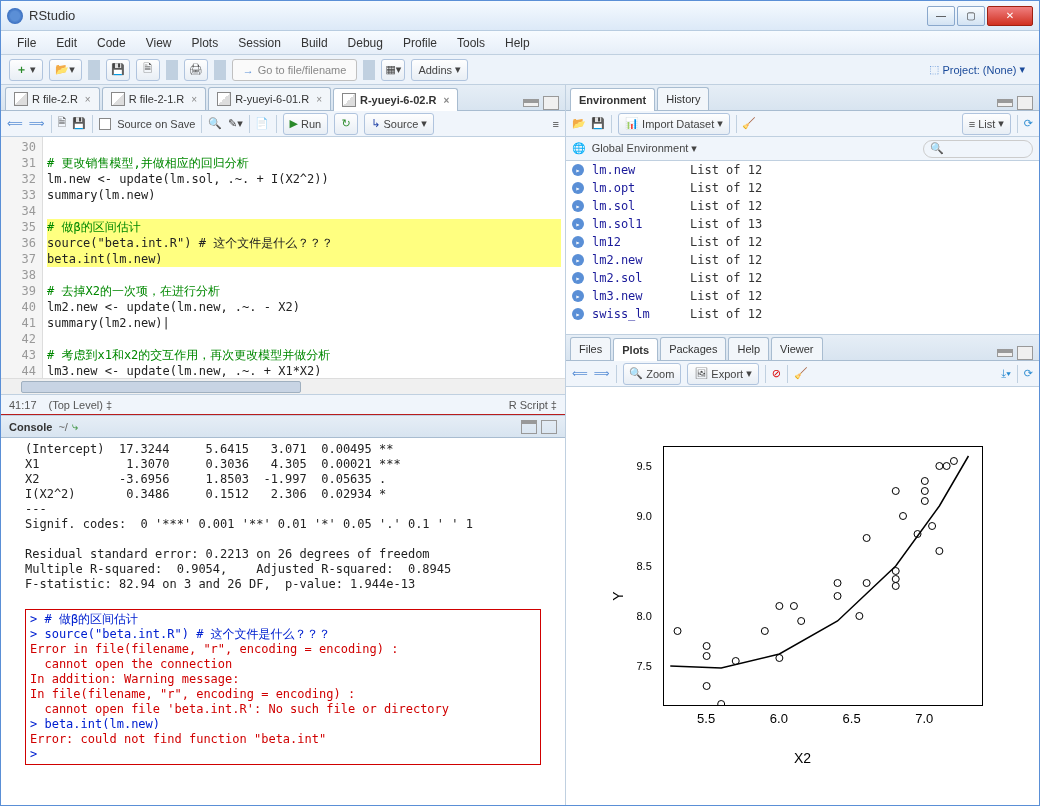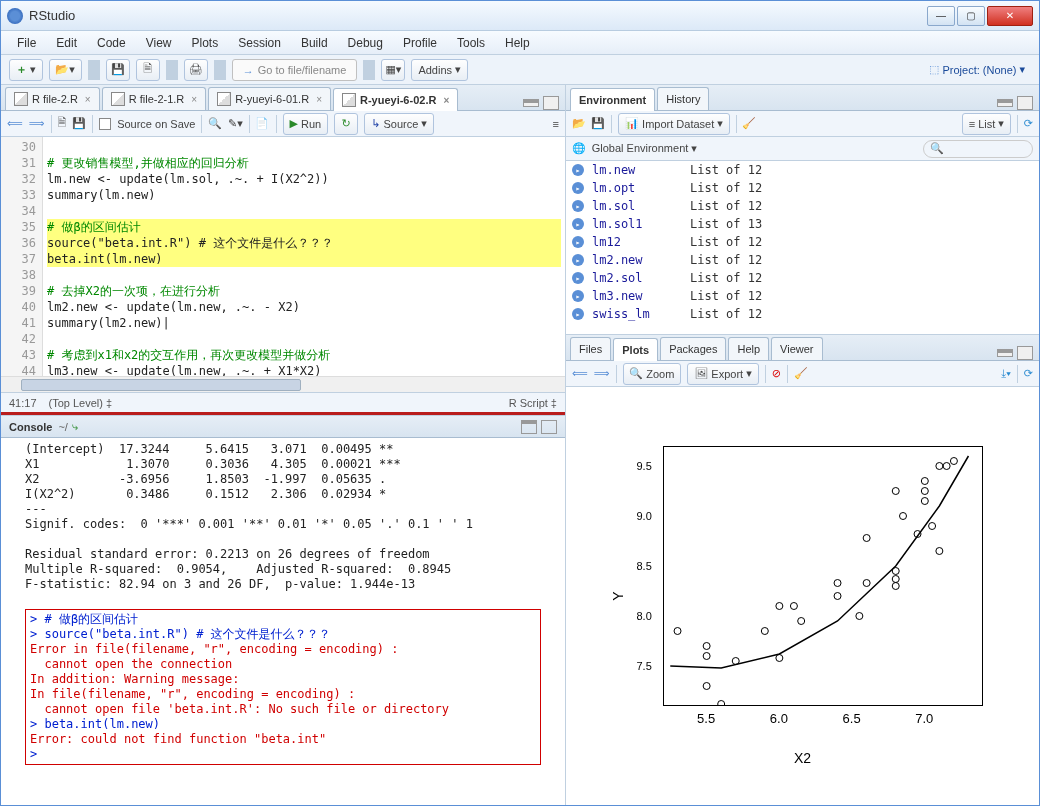--- a/index.html
+++ b/index.html
@@ -133,21 +133,21 @@
     <div class="tbtn icon-only">▦▾</div>
     <div class="tbtn"><span>Addins</span> ▾</div>
     <div class="spacer"></div>
     <div class="tbtn" style="border:none;background:transparent;color:#1a4a9a"><span style="color:#5a8fd6">⬚</span> <span>Project: (None)</span> ▾</div>
   </div>
 
   <div class="content">
 
     <div class="left-col">
 
-      <div style="display:flex;flex-direction:column;height:330px;border-bottom:3px solid #b91c1c;">
+      <div style="display:flex;flex-direction:column;height:330px;border-bottom:1px solid #b91c1c;">
         <div class="pane-tabs" id="editor-tabs">
           <div class="tab">
               <span class="ico file-ico"></span>
               <span>R file-2.R</span>
               <span class="tab-close">×</span>
             </div>
             <div class="tab">
               <span class="ico file-ico"></span>
               <span>R file-2-1.R</span>
               <span class="tab-close">×</span>

